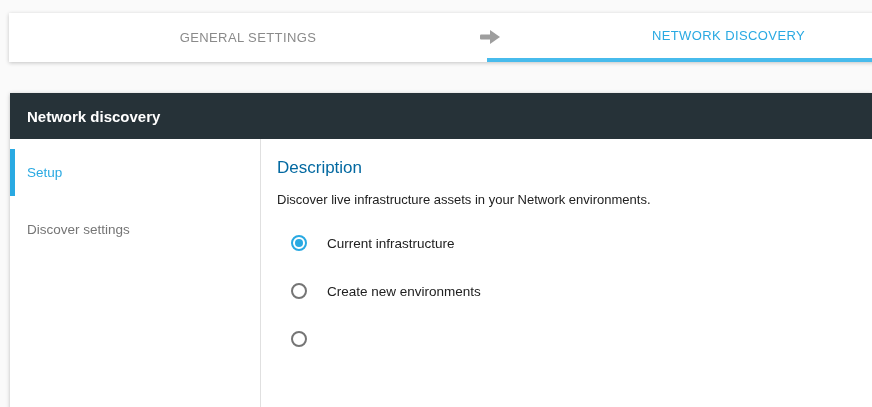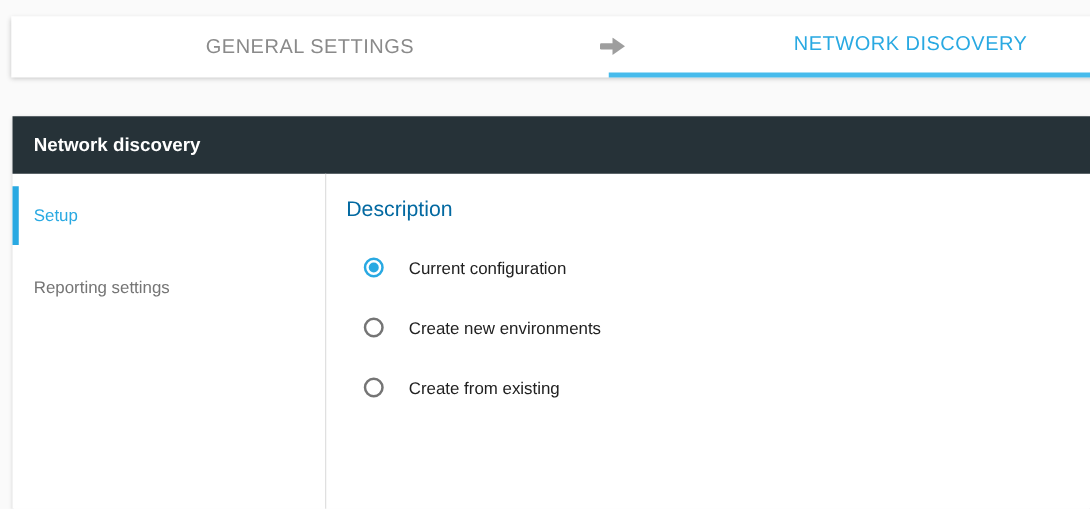--- a/index.html
+++ b/index.html
@@ -15,21 +15,21 @@
   .wizard-card {
     position: absolute;
     left: 9px; top: 13px;
     width: 961px; height: 49px;
     background: #ffffff;
     box-shadow: 0 1px 4px rgba(0,0,0,0.22);
     display: flex;
   }
   .wizard-tab {
     display: flex; align-items: center; justify-content: center;
-    font-size: 16px;
+    font-size: 13px;
     letter-spacing: 0.4px;
     cursor: pointer;
     height: 100%;
   }
   .wizard-tab.general { width: 478px; color: #8a8a8a; }
   .wizard-tab.network {
     flex: 1;
     color: #29a9e2;
     border-bottom: 4px solid #47bbec;
   }
@@ -137,36 +137,36 @@
 </div>
 
 <div class="main-card">
   <div class="panel-header">
     <span>Network discovery</span>
   </div>
   <div class="panel-body">
 
     <div class="sidebar">
       <div class="side-item active">Setup</div>
-      <div class="side-item">Reporting settings</div>
+      <div class="side-item">Discover settings</div>
     </div>
 
     <div class="content">
       <div class="content-heading">Description</div>
+      <div class="content-desc">Discover live infrastructure assets in your Network environments.</div>
 
       <div class="radio-group">
         <div class="radio-row">
           <span class="radio selected"></span>
-          <span class="radio-label">Current configuration</span>
+          <span class="radio-label">Current infrastructure</span>
         </div>
         <div class="radio-row">
           <span class="radio"></span>
           <span class="radio-label">Create new environments</span>
         </div>
         <div class="radio-row">
           <span class="radio"></span>
-          <span class="radio-label">Create from existing</span>
         </div>
       </div>
     </div>
 
   </div>
 </div>
 
 </body></html>

